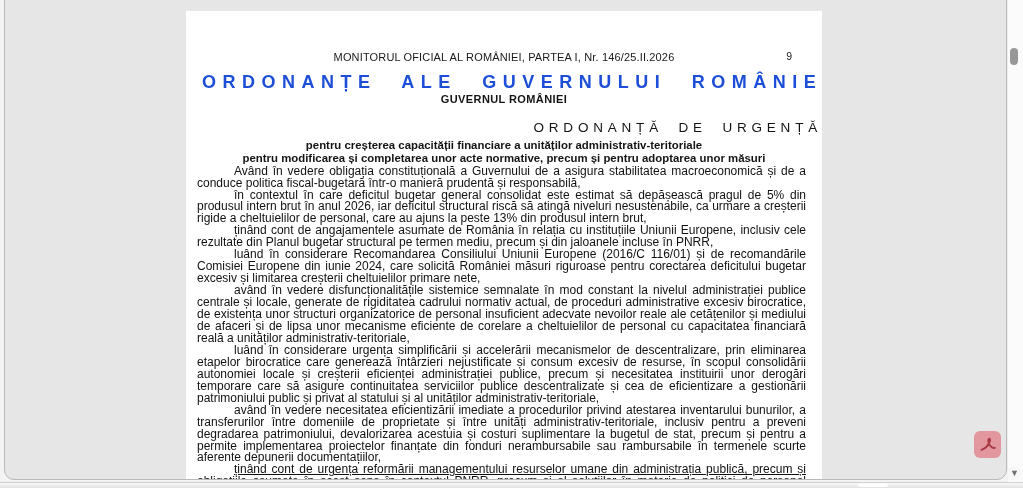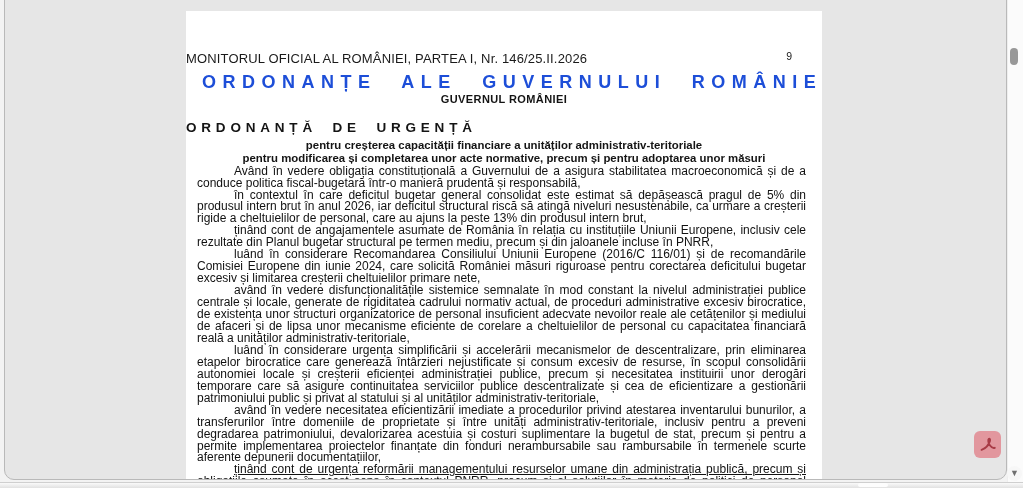--- a/index.html
+++ b/index.html
@@ -37,21 +37,22 @@
     color: #141414;
     overflow: hidden;
   }
 
   .masthead-row {
     position: relative;
     margin-top: 40px;
     height: 12px;
   }
   .masthead {
-    font-size: 13px;
+    text-align: center;
+    font-size: 11px;
     letter-spacing: 0.15px;
     color: #1a1a1a;
     white-space: nowrap;
   }
   .page-number {
     position: absolute;
     right: 30px;
     top: -1px;
     font-size: 10.5px;
     color: #1a1a1a;
@@ -69,23 +70,23 @@
   }
   .issuer {
     margin-top: 0;
     text-align: center;
     font-size: 11px;
     font-weight: 700;
     letter-spacing: 0.4px;
   }
   .act-title {
     margin-top: 15px;
-    text-align: left;
+    text-align: right;
     font-size: 13.5px;
-    font-weight: 700;
+    font-weight: 400;
     letter-spacing: 4.8px;
     word-spacing: 7px;
     white-space: nowrap;
   }
   .subtitle {
     margin-top: 4px;
     text-align: center;
     font-size: 11.4px;
     font-weight: 700;
     line-height: 13.3px;

